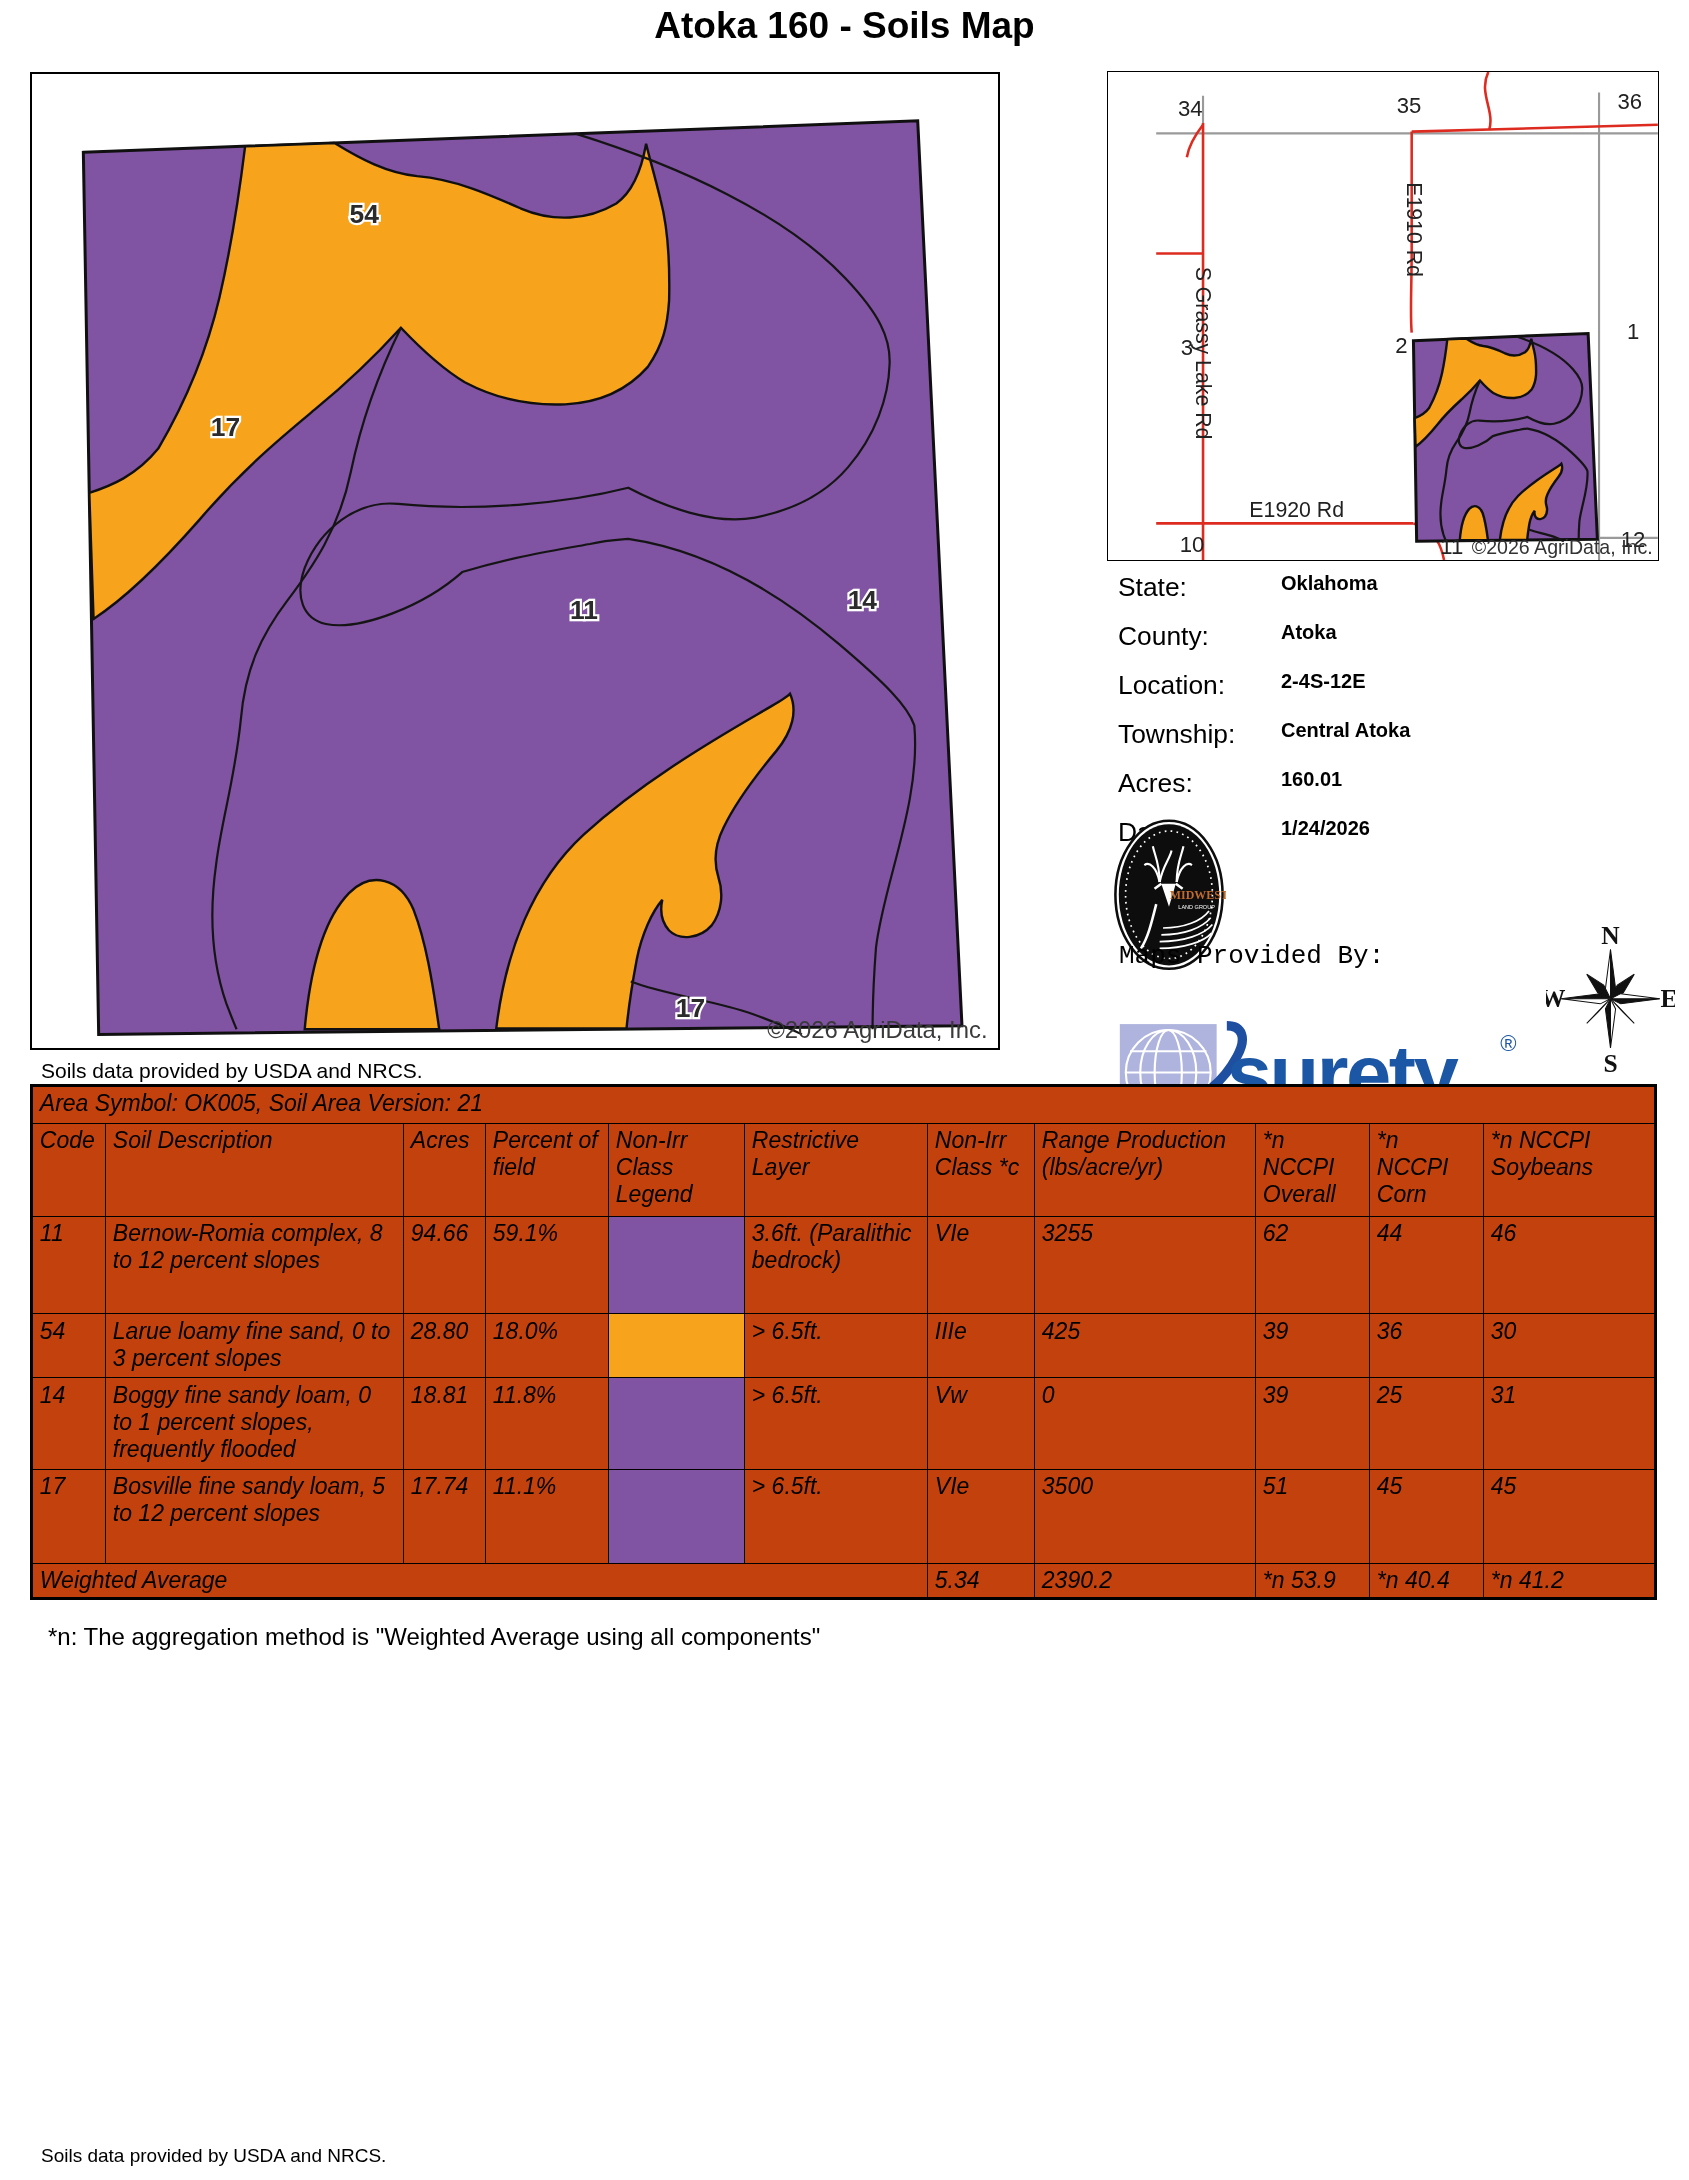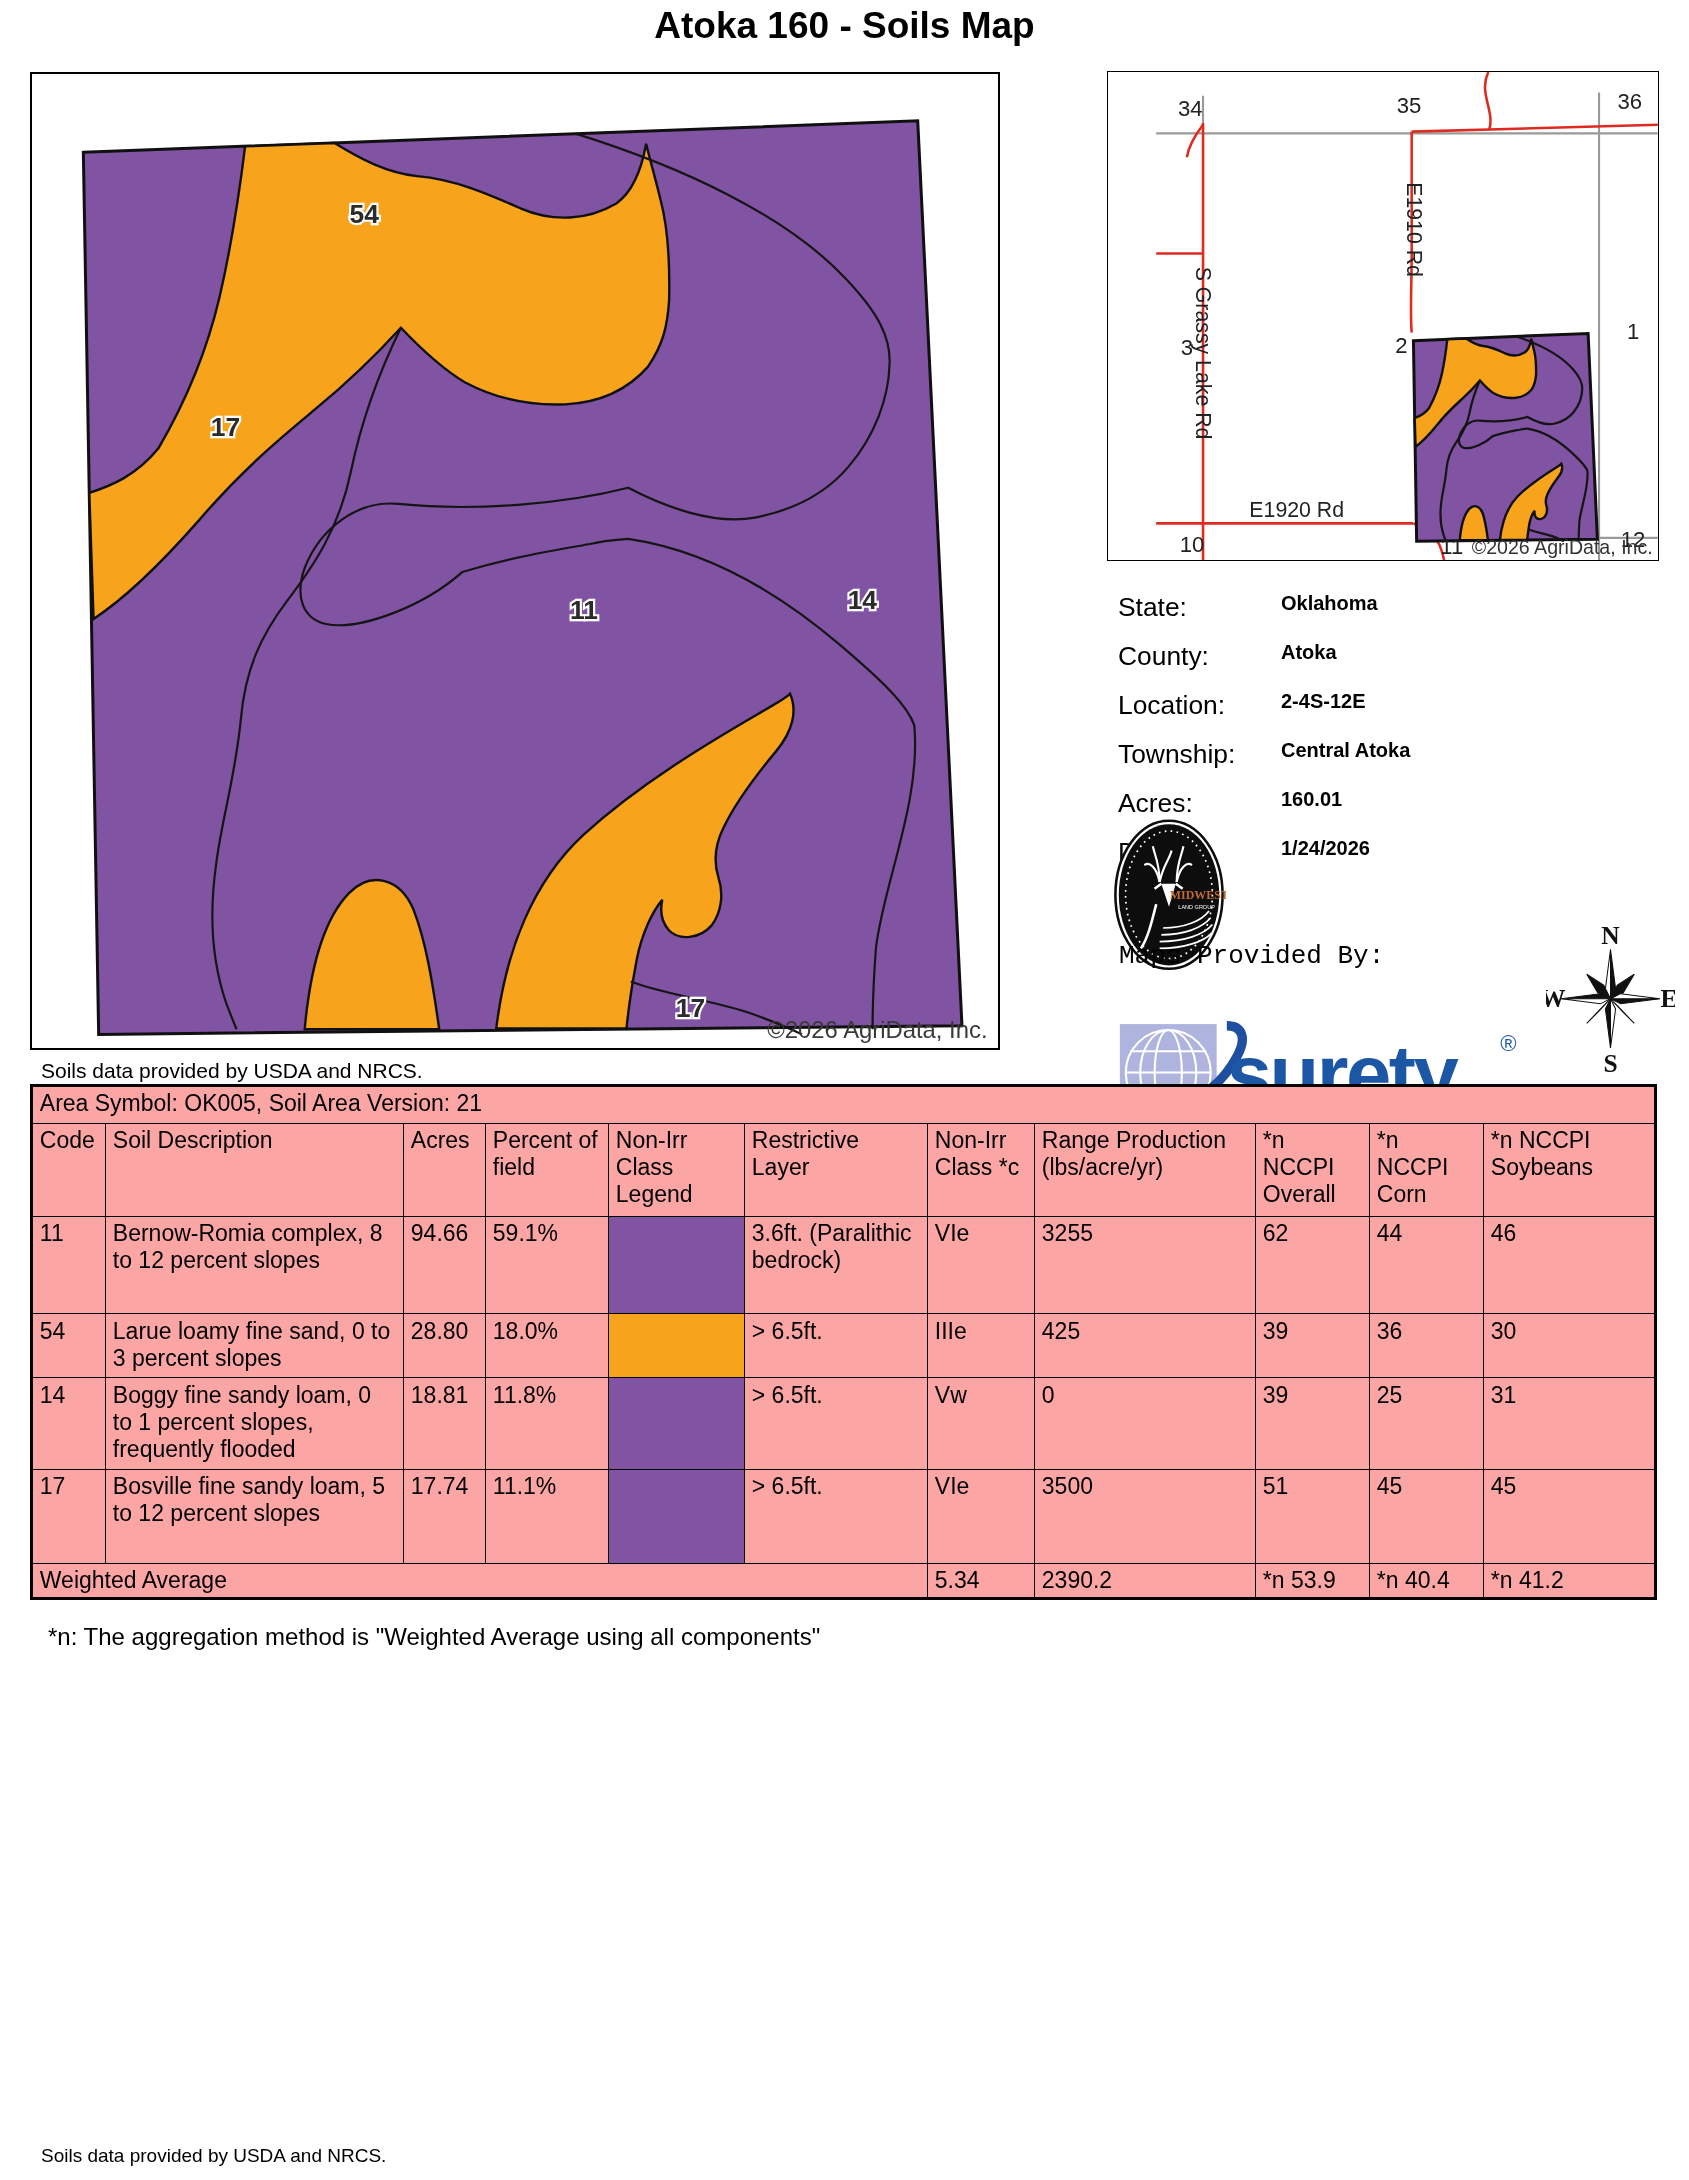--- a/index.html
+++ b/index.html
@@ -5,33 +5,33 @@
   html,body{margin:0;padding:0;background:#ffffff;}
   body{width:1689px;height:2181px;position:relative;font-family:"Liberation Sans",sans-serif;color:#000;overflow:hidden;}
   .abs{position:absolute;}
   #page-title{left:0;right:0;top:5.1px;text-align:center;font-size:37px;font-weight:bold;letter-spacing:0px;}
   
   #main-map-box{left:30px;top:72px;width:966px;height:974px;border:2.6px solid #000;background:#fff;}
   #map-caption{left:41px;top:1059px;font-size:21px;}
   
   #locator-box{left:1107px;top:71px;width:502px;height:488px;border:1.7px solid #000;background:#fff;padding-left:48px;}
   
-  #info-block{left:1118px;top:592px;width:494px;text-align:center;}
+  #info-block{left:1118px;top:572px;width:494px;text-align:center;}
   .info-row{position:relative;height:49px;}
   .info-label{position:absolute;left:0;top:0;font-size:26.4px;}
   .info-value{position:absolute;left:163px;top:0;font-size:20px;font-weight:bold;}
   
   #midwest-logo{left:1112px;top:819px;}
   #maps-provided{left:1119px;top:941px;font-size:26px;font-family:Liberation Mono, monospace;}
   #surety-logo{left:1116px;top:1019px;}
   #agridata-line{left:1118px;top:1123px;font-size:20.4px;}
   #website-line{left:1358px;top:1124px;font-size:20.4px;}
   #compass{left:1546px;top:927px;}
   
-  #legend-table{left:30px;top:1084px;border-collapse:collapse;table-layout:fixed;width:1625px;background:#fca5a5;}
+  #legend-table{left:30px;top:1084px;border-collapse:collapse;table-layout:fixed;width:1625px;background:#c2410c;font-style:italic;}
   #legend-table td,#legend-table th{border:1.7px solid #000;vertical-align:top;font-size:23px;font-weight:normal;text-align:left;padding:3.4px 6.8px;overflow:hidden;}
   #legend-table{border:3.4px solid #000;}
   tr.area-band td{border-bottom:3.4px solid #000;height:29px;font-size:24px;}
   tr.hdr th{height:85px;border-bottom:2.6px solid #000;}
   td.num{text-align:right;}
   td.swatch{padding:0;}
   tr.r1 td{height:90px;} tr.r2 td{height:56px;} tr.r3 td{height:84px;} tr.r4 td{height:86px;}
   tr.weighted td{border-top:3.4px solid #000;font-weight:bold;height:25.6px;}
   tr.weighted td.wlabel{text-align:right;}
   #footnotes{left:34px;top:1621px;font-size:24px;line-height:32px;margin-left:14px;}

